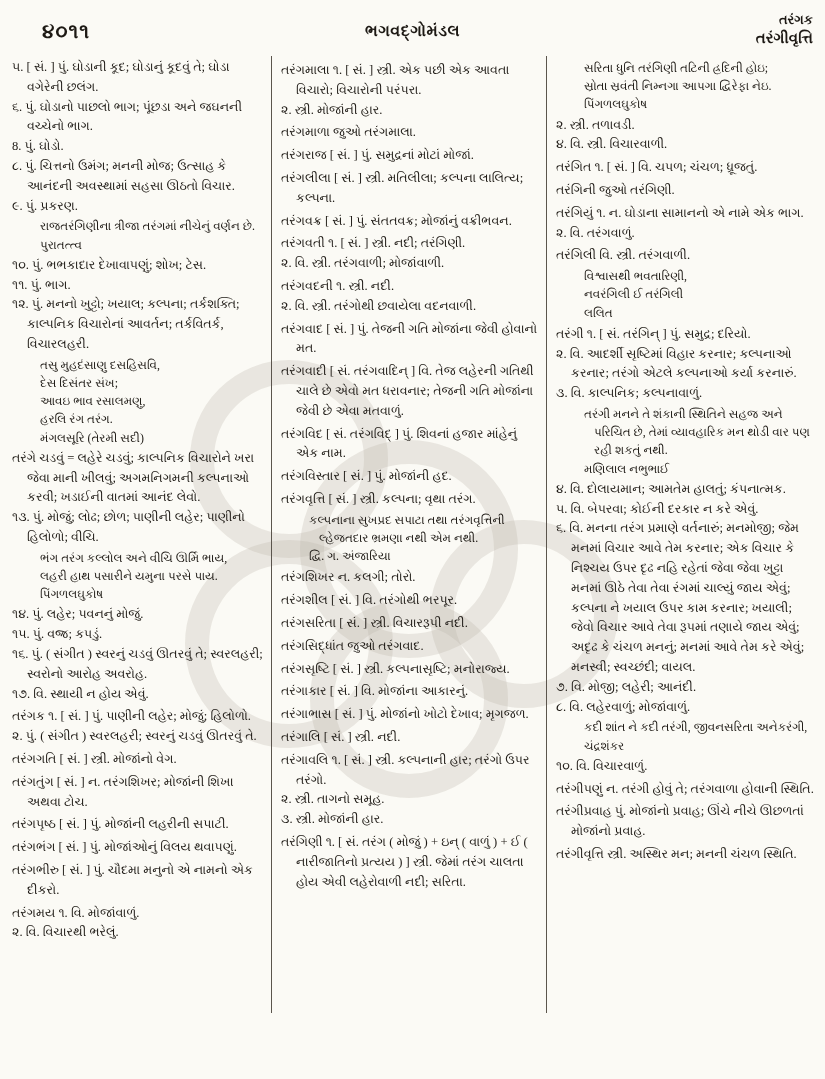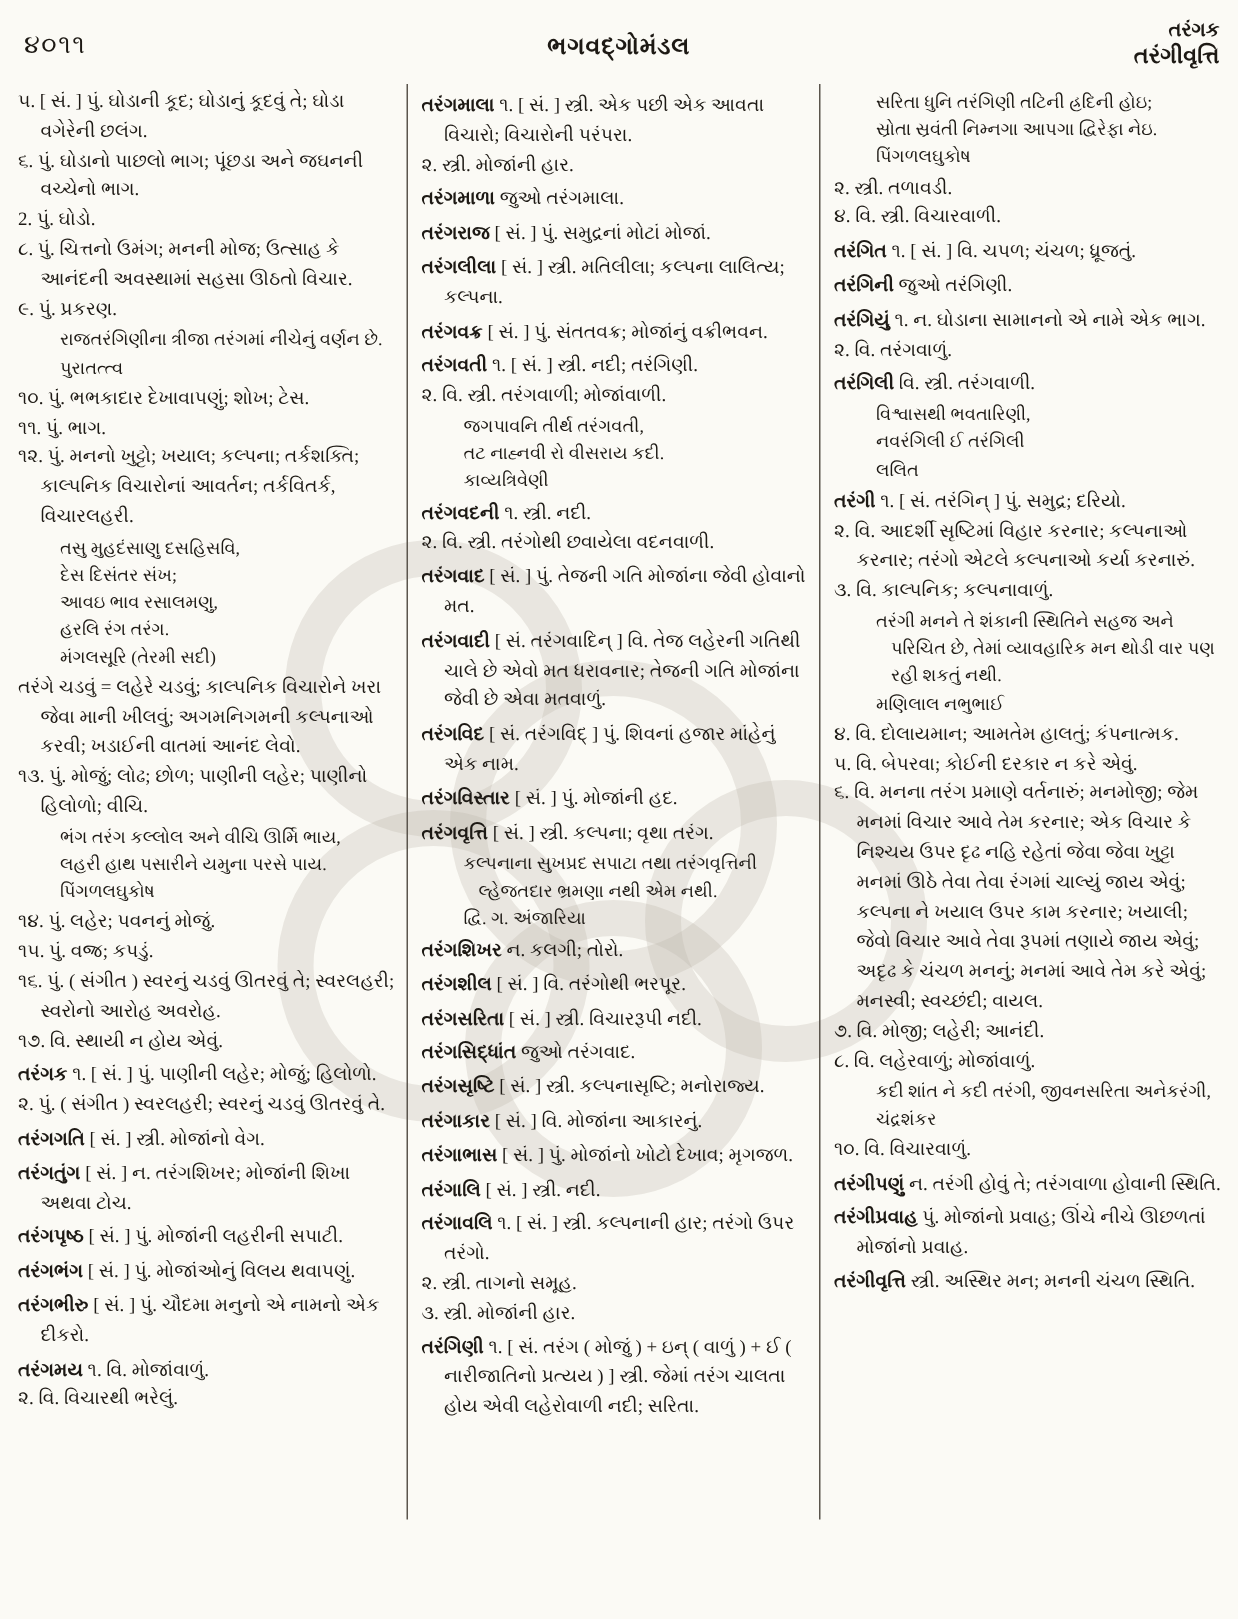--- a/index.html
+++ b/index.html
@@ -12,38 +12,38 @@
   }
   .page{position:absolute;inset:0;}
   
   .wm{position:absolute;border-radius:50%;border:24px solid rgba(186,181,170,0.28);}
   .wm.w1{left:190px;top:360px;width:150px;height:150px;}
   .wm.w2{left:300px;top:440px;width:170px;height:170px;}
   .wm.w3{left:185px;top:540px;width:160px;height:160px;}
   .wm.w4{left:310px;top:600px;width:150px;height:150px;}
   .wm.w5{left:430px;top:520px;width:140px;height:140px;}
 
-  .hdr-num{position:absolute;left:16px;top:20px;font-size:17px;font-weight:normal;letter-spacing:1px;}
+  .hdr-num{position:absolute;left:42px;top:20px;font-size:20px;font-weight:bold;letter-spacing:1px;}
   .hdr-title{position:absolute;left:0;right:0;top:22px;text-align:center;font-size:16px;font-weight:bold;letter-spacing:.5px;}
   .hdr-guides{position:absolute;right:12px;top:10px;text-align:right;line-height:19px;}
   .hdr-guides .g1{font-size:13px;font-weight:bold;}
   .hdr-guides .g2{font-size:15px;font-weight:bold;}
 
   .divider{position:absolute;top:56px;width:1px;height:957px;background:#5b554d;}
   .divider.d1{left:271px;}
   .divider.d2{left:546px;}
 
   .col{position:absolute;top:58px;height:1005px;overflow:hidden;font-size:12.6px;line-height:19.8px;}
   .col.c0{left:12px;width:254px;}
   .col.c1{left:281px;width:258px;}
   .col.c2{left:556px;width:260px;}
 
   .col p{margin:0;padding-left:15px;text-indent:-15px;}
   .col p.entry{margin-top:3px;}
-  .hw{font-weight:bold;}
+  .hw{font-weight:normal;}
   .verse{font-size:11.9px;line-height:18.2px;margin:1px 0 2px 0;padding-left:28px;}
   .verse .vline{padding-left:10px;text-indent:-10px;}
   .verse .attr{text-align:left;padding-right:2px;}
 </style>
 </head>
 <body>
 
 <div class="page">
   <div class="wm w1"></div>
   <div class="wm w2"></div>
@@ -57,21 +57,21 @@
     <div class="g1">તરંગક</div>
     <div class="g2">તરંગીવૃત્તિ</div>
   </div>
 
   <div class="divider d1"></div>
   <div class="divider d2"></div>
 
   <div class="col c0">
       <p class="sense">૫. [ સં. ] પું. ઘોડાની કૂદ; ઘોડાનું કૂદવું તે; ઘોડા વગેરેની છલંગ.</p>
       <p class="sense">૬. પું. ઘોડાનો પાછલો ભાગ; પૂંછડા અને જઘનની વચ્ચેનો ભાગ.</p>
-      <p class="sense">2. પું. ઘોડો.</p>
+      <p class="sense">8. પું. ઘોડો.</p>
       <p class="sense">૮. પું. ચિત્તનો ઉમંગ; મનની મોજ; ઉત્સાહ કે આનંદની અવસ્થામાં સહસા ઊઠતો વિચાર.</p>
       <p class="sense">૯. પું. પ્રકરણ.</p>
       <div class="verse">
         <div class="vline">રાજતરંગિણીના ત્રીજા તરંગમાં નીચેનું વર્ણન છે.</div>
         <div class="attr">પુરાતત્ત્વ</div>
       </div>
       <p class="sense">૧૦. પું. ભભકાદાર દેખાવાપણું; શોખ; ટેસ.</p>
       <p class="sense">૧૧. પું. ભાગ.</p>
       <p class="sense">૧૨. પું. મનનો ખુટ્ટો; ખયાલ; કલ્પના; તર્કશક્તિ; કાલ્પનિક વિચારોનાં આવર્તન; તર્કવિતર્ક, વિચારલહરી.</p>
       <div class="verse">
@@ -104,25 +104,20 @@
     </div>
   <div class="col c1">
       <p class="entry"><span class="hw">તરંગમાલા</span> ૧. [ સં. ] સ્ત્રી. એક પછી એક આવતા વિચારો; વિચારોની પરંપરા.</p>
       <p class="sense">૨. સ્ત્રી. મોજાંની હાર.</p>
       <p class="entry"><span class="hw">તરંગમાળા</span> જુઓ તરંગમાલા.</p>
       <p class="entry"><span class="hw">તરંગરાજ</span> [ સં. ] પું. સમુદ્રનાં મોટાં મોજાં.</p>
       <p class="entry"><span class="hw">તરંગલીલા</span> [ સં. ] સ્ત્રી. મતિલીલા; કલ્પના લાલિત્ય; કલ્પના.</p>
       <p class="entry"><span class="hw">તરંગવક્ર</span> [ સં. ] પું. સંતતવક્ર; મોજાંનું વક્રીભવન.</p>
       <p class="entry"><span class="hw">તરંગવતી</span> ૧. [ સં. ] સ્ત્રી. નદી; તરંગિણી.</p>
       <p class="sense">૨. વિ. સ્ત્રી. તરંગવાળી; મોજાંવાળી.</p>
-      <div class="verse">
-        <div class="vline">જગપાવનિ તીર્થ તરંગવતી,</div>
-        <div class="vline">તટ નાહ્નવી રો વીસરાય કદી.</div>
-        <div class="attr">કાવ્યત્રિવેણી</div>
-      </div>
       <p class="entry"><span class="hw">તરંગવદની</span> ૧. સ્ત્રી. નદી.</p>
       <p class="sense">૨. વિ. સ્ત્રી. તરંગોથી છવાયેલા વદનવાળી.</p>
       <p class="entry"><span class="hw">તરંગવાદ</span> [ સં. ] પું. તેજની ગતિ મોજાંના જેવી હોવાનો મત.</p>
       <p class="entry"><span class="hw">તરંગવાદી</span> [ સં. તરંગવાદિન્ ] વિ. તેજ લહેરની ગતિથી ચાલે છે એવો મત ધરાવનાર; તેજની ગતિ મોજાંના જેવી છે એવા મતવાળું.</p>
       <p class="entry"><span class="hw">તરંગવિદ</span> [ સં. તરંગવિદ્ ] પું. શિવનાં હજાર માંહેનું એક નામ.</p>
       <p class="entry"><span class="hw">તરંગવિસ્તાર</span> [ સં. ] પું. મોજાંની હદ.</p>
       <p class="entry"><span class="hw">તરંગવૃત્તિ</span> [ સં. ] સ્ત્રી. કલ્પના; વૃથા તરંગ.</p>
       <div class="verse">
         <div class="vline">કલ્પનાના સુખપ્રદ સપાટા તથા તરંગવૃત્તિની લ્હેજતદાર ભ્રમણા નથી એમ નથી.</div>
         <div class="attr">દ્વિ. ગ. અંજારિયા</div>

